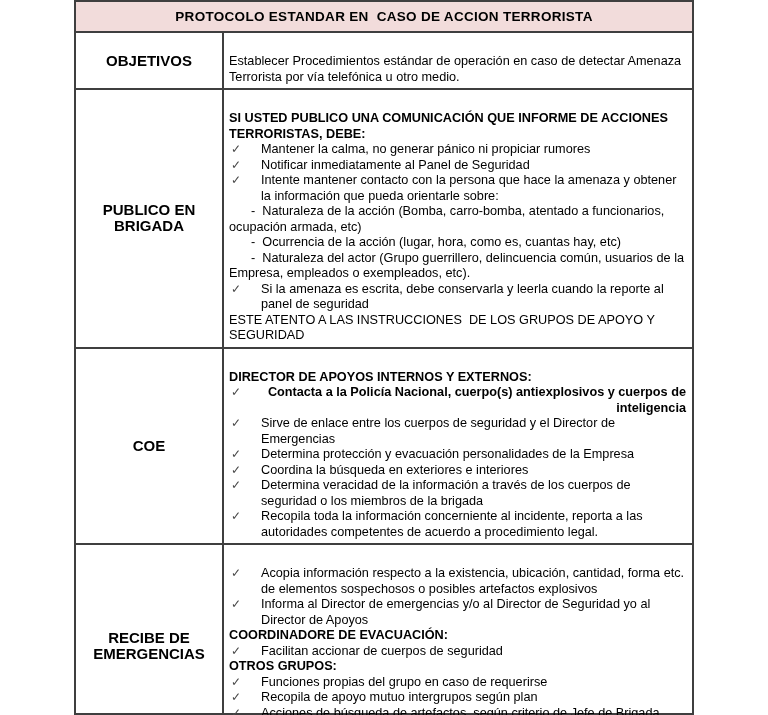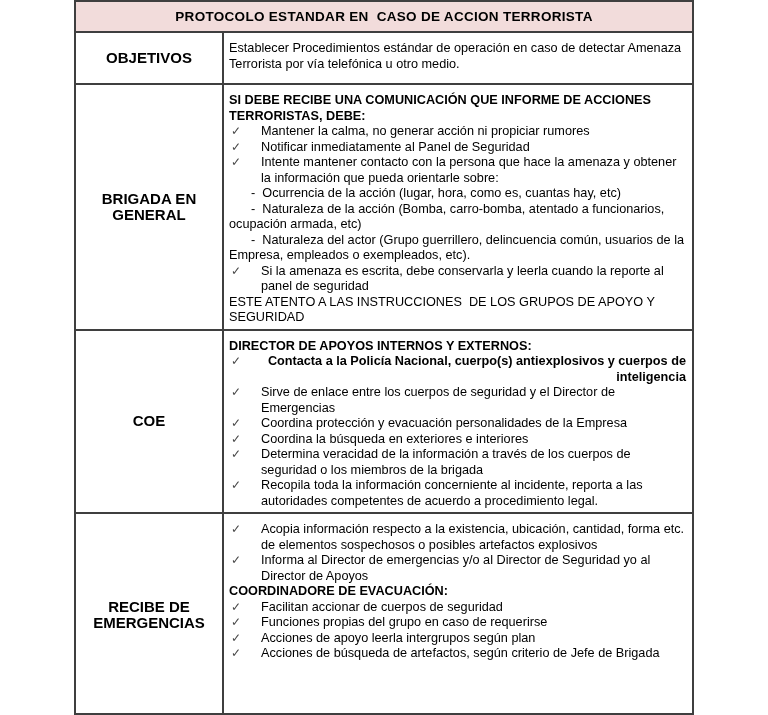--- a/index.html
+++ b/index.html
@@ -40,21 +40,21 @@
   .label-cell {
     border-right:2px solid #3f3f3f;
     display:flex; align-items:center; justify-content:center;
     text-align:center;
     font-weight:bold;
     font-size:15px;
     line-height:16px;
     padding:4px 8px;
   }
   .content-cell {
-    padding:8px 6px 3px 5px;
+    padding:21px 6px 3px 5px;
     font-size:12.7px;
     line-height:15.5px;
   }
   .ln { white-space:pre-wrap; }
   .ln.h { font-weight:bold; }
   .ln.check { display:flex; }
   .ln.check .tick {
     flex:none; width:30px;
     padding-left:2px;
     color:#4a4a4a;
@@ -72,51 +72,52 @@
     <div class="title">PROTOCOLO ESTANDAR EN  CASO DE ACCION TERRORISTA</div>
   </div>
   <div id="rows">
       <div class="row r0">
         <div class="label-cell">OBJETIVOS</div>
         <div class="content-cell">
           <div class="ln plain">Establecer Procedimientos estándar de operación en caso de detectar Amenaza Terrorista por vía telefónica u otro medio.</div>
         </div>
       </div>
       <div class="row r1">
-        <div class="label-cell">BRIGADA EN GENERAL</div>
+        <div class="label-cell">PUBLICO EN BRIGADA</div>
         <div class="content-cell">
-          <div class="ln h">SI DEBE RECIBE UNA COMUNICACIÓN QUE INFORME DE ACCIONES TERRORISTAS, DEBE:</div>
-          <div class="ln check"><span class="tick">✓</span><span class="txt">Mantener la calma, no generar acción ni propiciar rumores</span></div>
+          <div class="ln h">SI USTED PUBLICO UNA COMUNICACIÓN QUE INFORME DE ACCIONES TERRORISTAS, DEBE:</div>
+          <div class="ln check"><span class="tick">✓</span><span class="txt">Mantener la calma, no generar pánico ni propiciar rumores</span></div>
           <div class="ln check"><span class="tick">✓</span><span class="txt">Notificar inmediatamente al Panel de Seguridad</span></div>
           <div class="ln check"><span class="tick">✓</span><span class="txt">Intente mantener contacto con la persona que hace la amenaza y obtener la información que pueda orientarle sobre:</span></div>
+          <div class="ln dash">-  Naturaleza de la acción (Bomba, carro-bomba, atentado a funcionarios, ocupación armada, etc)</div>
           <div class="ln dash">-  Ocurrencia de la acción (lugar, hora, como es, cuantas hay, etc)</div>
-          <div class="ln dash">-  Naturaleza de la acción (Bomba, carro-bomba, atentado a funcionarios, ocupación armada, etc)</div>
           <div class="ln dash">-  Naturaleza del actor (Grupo guerrillero, delincuencia común, usuarios de la Empresa, empleados o exempleados, etc).</div>
           <div class="ln check"><span class="tick">✓</span><span class="txt">Si la amenaza es escrita, debe conservarla y leerla cuando la reporte al panel de seguridad</span></div>
           <div class="ln plain">ESTE ATENTO A LAS INSTRUCCIONES  DE LOS GRUPOS DE APOYO Y SEGURIDAD</div>
         </div>
       </div>
       <div class="row r2">
         <div class="label-cell">COE</div>
         <div class="content-cell">
           <div class="ln h">DIRECTOR DE APOYOS INTERNOS Y EXTERNOS:</div>
           <div class="ln check bold"><span class="tick">✓</span><span class="txt">Contacta a la Policía Nacional, cuerpo(s) antiexplosivos y cuerpos de inteligencia</span></div>
           <div class="ln check"><span class="tick">✓</span><span class="txt">Sirve de enlace entre los cuerpos de seguridad y el Director de Emergencias</span></div>
-          <div class="ln check"><span class="tick">✓</span><span class="txt">Coordina protección y evacuación personalidades de la Empresa</span></div>
+          <div class="ln check"><span class="tick">✓</span><span class="txt">Determina protección y evacuación personalidades de la Empresa</span></div>
           <div class="ln check"><span class="tick">✓</span><span class="txt">Coordina la búsqueda en exteriores e interiores</span></div>
           <div class="ln check"><span class="tick">✓</span><span class="txt">Determina veracidad de la información a través de los cuerpos de seguridad o los miembros de la brigada</span></div>
           <div class="ln check"><span class="tick">✓</span><span class="txt">Recopila toda la información concerniente al incidente, reporta a las autoridades competentes de acuerdo a procedimiento legal.</span></div>
         </div>
       </div>
       <div class="row r3">
         <div class="label-cell">RECIBE DE EMERGENCIAS</div>
         <div class="content-cell">
           <div class="ln check"><span class="tick">✓</span><span class="txt">Acopia información respecto a la existencia, ubicación, cantidad, forma etc. de elementos sospechosos o posibles artefactos explosivos</span></div>
           <div class="ln check"><span class="tick">✓</span><span class="txt">Informa al Director de emergencias y/o al Director de Seguridad yo al  Director de Apoyos</span></div>
           <div class="ln h">COORDINADORE DE EVACUACIÓN:</div>
           <div class="ln check"><span class="tick">✓</span><span class="txt">Facilitan accionar de cuerpos de seguridad</span></div>
+          <div class="ln h">OTROS GRUPOS:</div>
           <div class="ln check"><span class="tick">✓</span><span class="txt">Funciones propias del grupo en caso de requerirse</span></div>
-          <div class="ln check"><span class="tick">✓</span><span class="txt">Acciones de apoyo leerla intergrupos según plan</span></div>
+          <div class="ln check"><span class="tick">✓</span><span class="txt">Recopila de apoyo mutuo intergrupos según plan</span></div>
           <div class="ln check"><span class="tick">✓</span><span class="txt">Acciones de búsqueda de artefactos, según criterio de Jefe de Brigada</span></div>
         </div>
       </div>
     </div>
 </div>
 
 </body></html>

